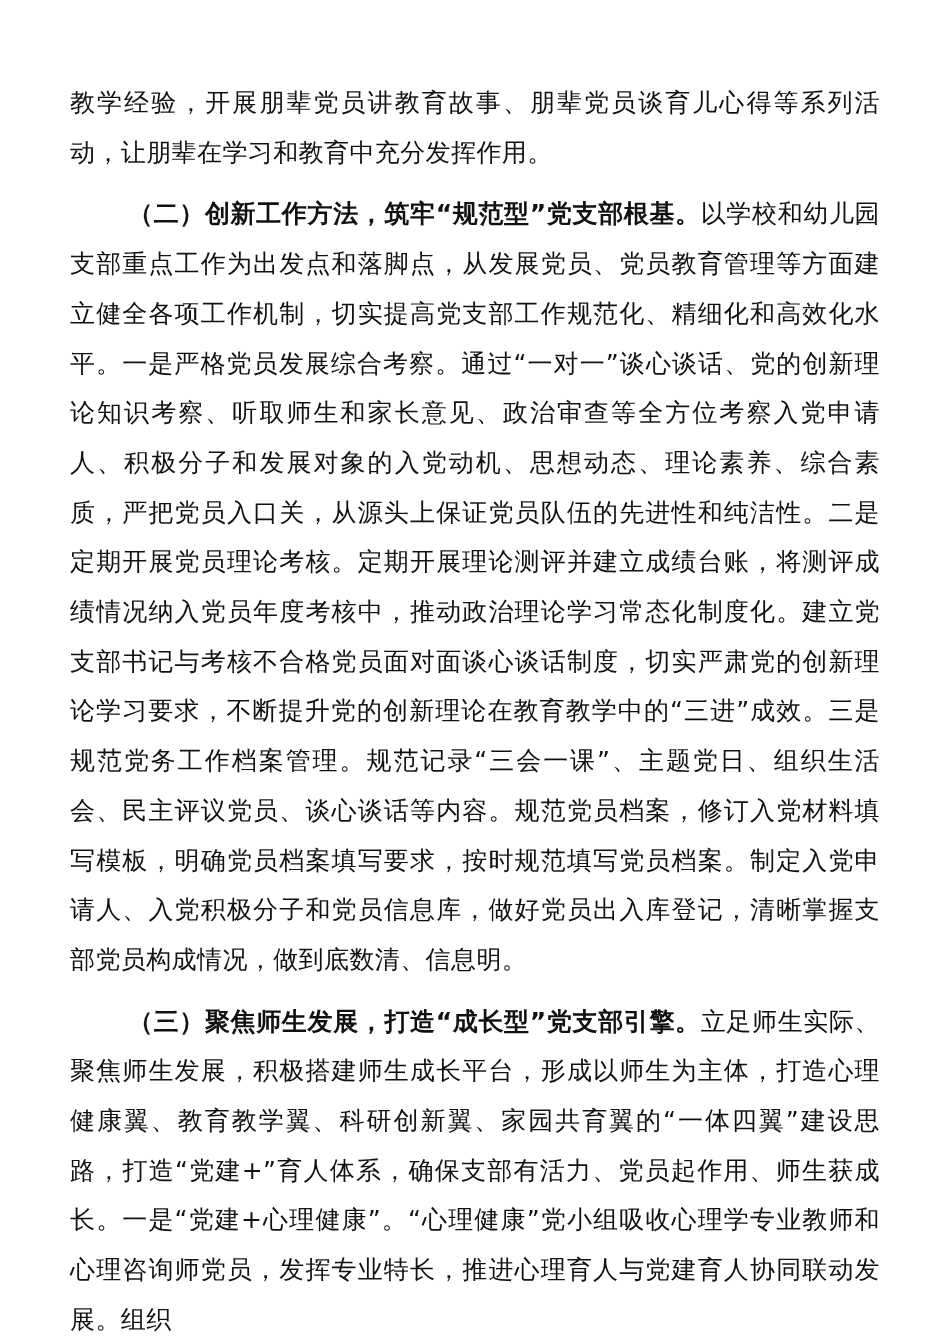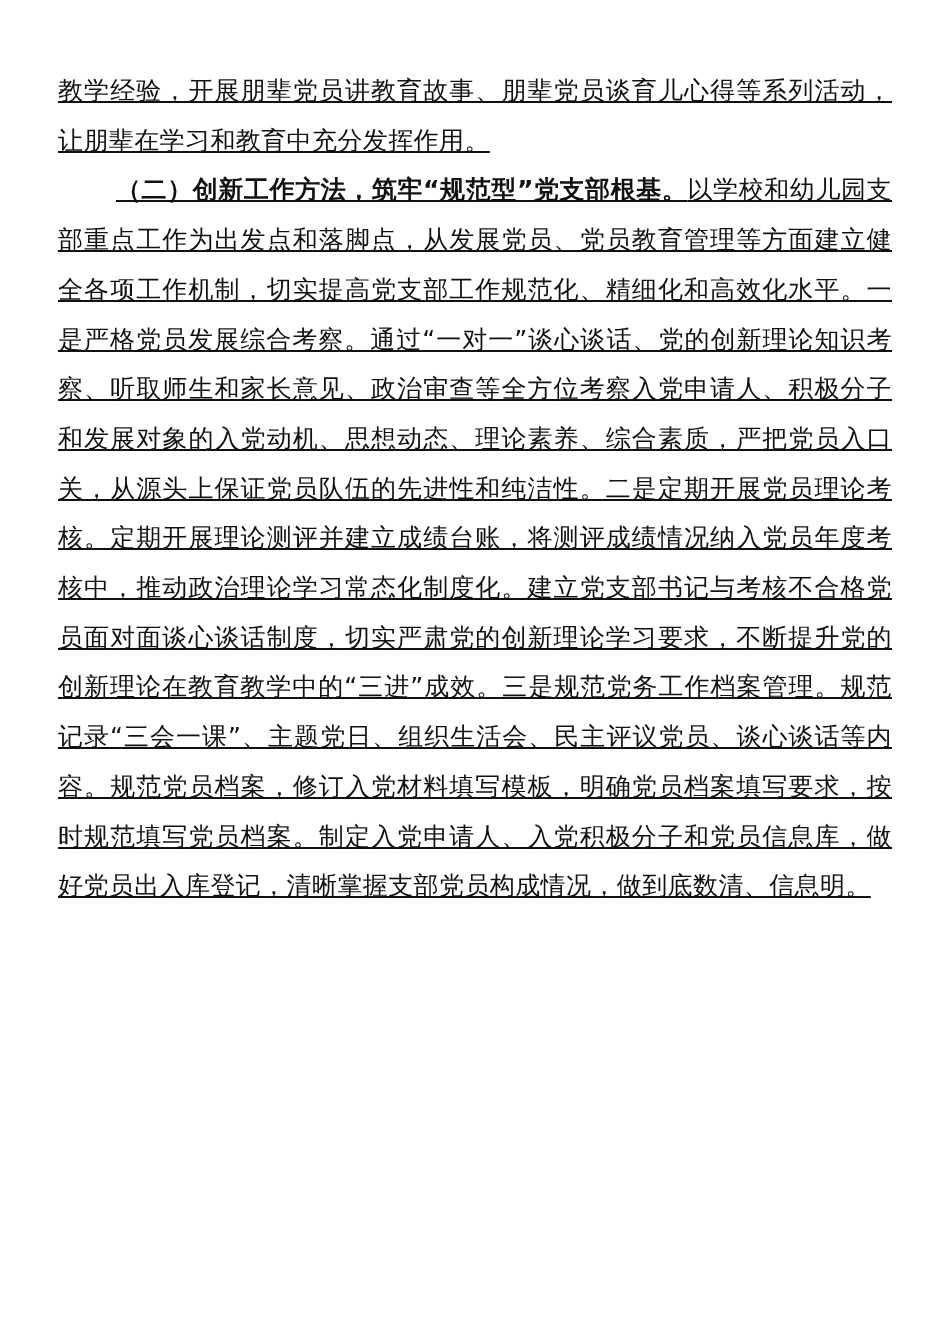--- a/index.html
+++ b/index.html
@@ -3,27 +3,30 @@
   <meta charset="utf-8">
   <style>
     html, body { margin:0; padding:0; background:#ffffff; }
     body { width:950px; height:1344px; overflow:hidden; position:relative; }
     .page {
       position:absolute; left:58px; top:66px; width:834px;
       font-family: "DejaVu Sans", "Liberation Sans", sans-serif;
       font-size:25px; line-height:49.7px; color:#111111;
       text-align:justify; letter-spacing:0.4px;
     }
-    .page p { margin:0;text-decoration:underline; }
+    .page p { margin:12px; }
     .indent { text-indent:58px; }
     .bold { font-weight:bold; }
   </style>
 </head>
 <body>
 
 <div class="page">
   <p>
     <span>教学经验，开展朋辈党员讲教育故事、朋辈党员谈育儿心得等系列活动，让朋辈在学习和教育中充分发挥作用。</span>
   </p>
   <p class="indent">
     <span class="bold">（二）创新工作方法，筑牢“规范型”党支部根基。</span><span>以学校和幼儿园支部重点工作为出发点和落脚点，从发展党员、党员教育管理等方面建立健全各项工作机制，切实提高党支部工作规范化、精细化和高效化水平。一是严格党员发展综合考察。通过“一对一”谈心谈话、党的创新理论知识考察、听取师生和家长意见、政治审查等全方位考察入党申请人、积极分子和发展对象的入党动机、思想动态、理论素养、综合素质，严把党员入口关，从源头上保证党员队伍的先进性和纯洁性。二是定期开展党员理论考核。定期开展理论测评并建立成绩台账，将测评成绩情况纳入党员年度考核中，推动政治理论学习常态化制度化。建立党支部书记与考核不合格党员面对面谈心谈话制度，切实严肃党的创新理论学习要求，不断提升党的创新理论在教育教学中的“三进”成效。三是规范党务工作档案管理。规范记录“三会一课”、主题党日、组织生活会、民主评议党员、谈心谈话等内容。规范党员档案，修订入党材料填写模板，明确党员档案填写要求，按时规范填写党员档案。制定入党申请人、入党积极分子和党员信息库，做好党员出入库登记，清晰掌握支部党员构成情况，做到底数清、信息明。</span>
   </p>
+  <p class="indent">
+    <span class="bold">（三）聚焦师生发展，打造“成长型”党支部引擎。</span><span>立足师生实际、聚焦师生发展，积极搭建师生成长平台，形成以师生为主体，打造心理健康翼、教育教学翼、科研创新翼、家园共育翼的“一体四翼”建设思路，打造“党建+”育人体系，确保支部有活力、党员起作用、师生获成长。一是“党建+心理健康”。“心理健康”党小组吸收心理学专业教师和心理咨询师党员，发挥专业特长，推进心理育人与党建育人协同联动发展。组织</span>
+  </p>
 </div>
 
 </body></html>

